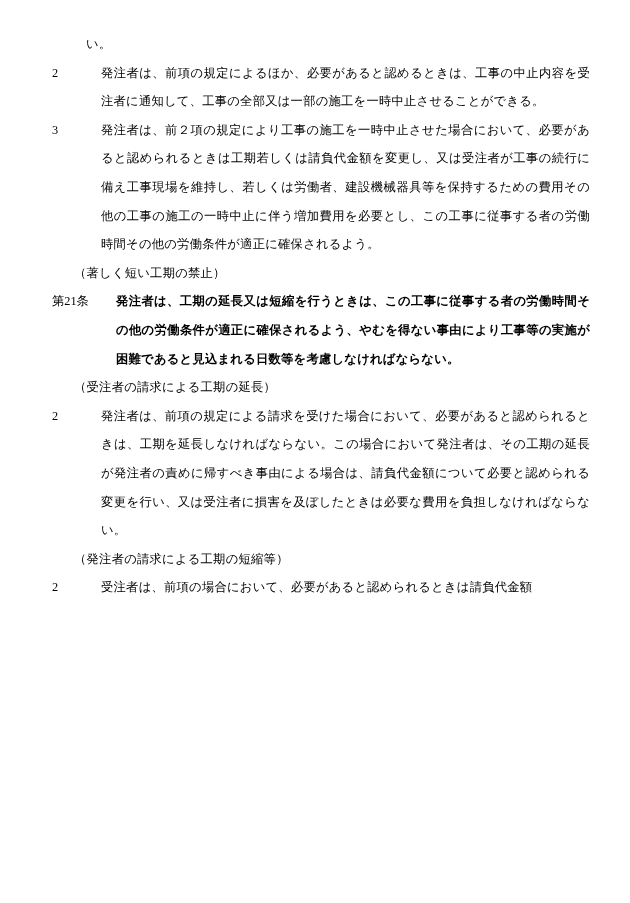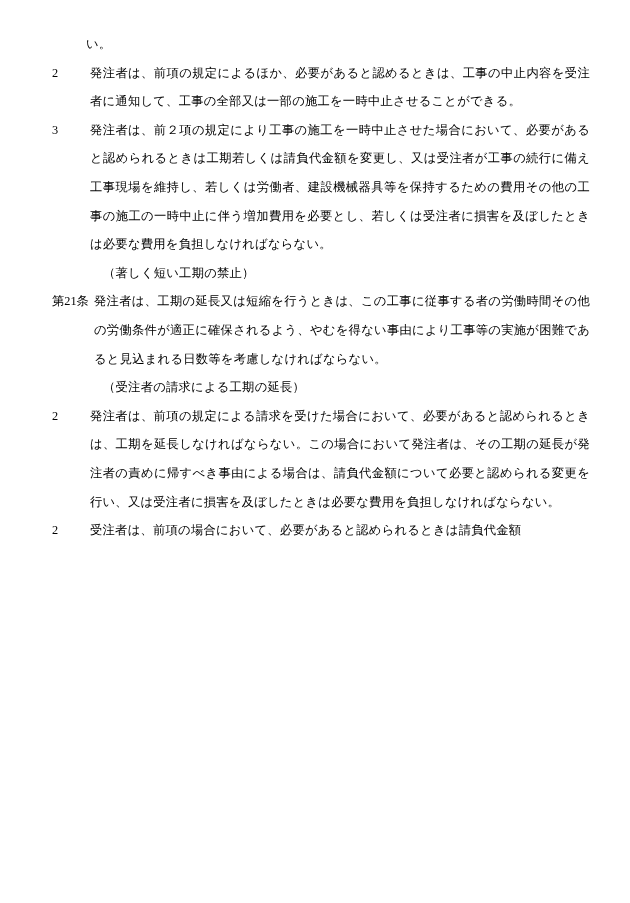--- a/index.html
+++ b/index.html
@@ -26,71 +26,72 @@
     line-height: 28.6px;
   }
   .art-para {
     display: block;
   }
   .art-para .art-label {
     float: left;
   }
   .art-para .art-text {
     display: block;
-    margin-left: 42px;
+    margin-left: 64px;
     text-align: justify;
     text-justify: inter-ideograph;
     letter-spacing: 0.02em;
+    font-weight: bold;
   }
   .num-para {
     display: block;
   }
   .num-para .num-label {
     float: left;
     width: 34px;
     white-space: pre;
   }
   .num-para .num-text {
     display: block;
-    margin-left: 38px;
+    margin-left: 49px;
     text-align: justify;
     text-justify: inter-ideograph;
     letter-spacing: 0.02em;
   }
   .plain-para {
     display: block;
     margin-left: 34px;
     text-align: justify;
     text-justify: inter-ideograph;
     letter-spacing: 0.02em;
   }
   .center-head {
     display: block;
-    margin-left: 51px;
+    margin-left: 22px;
     letter-spacing: 0.02em;
   }
 </style>
 </head>
 <body>
 
 <div class="page">
   <div class="doc-body">
 
     <div class="plain-para">
       <span>い。</span>
     </div>
 
     <div class="num-para">
       <span class="num-label">2</span>
       <span class="num-text">発注者は、前項の規定によるほか、必要があると認めるときは、工事の中止内容を受注者に通知して、工事の全部又は一部の施工を一時中止させることができる。</span>
     </div>
 
     <div class="num-para">
       <span class="num-label">3</span>
-      <span class="num-text">発注者は、前２項の規定により工事の施工を一時中止させた場合において、必要があると認められるときは工期若しくは請負代金額を変更し、又は受注者が工事の続行に備え工事現場を維持し、若しくは労働者、建設機械器具等を保持するための費用その他の工事の施工の一時中止に伴う増加費用を必要とし、若しくは受注者に損害を及ぼしたときは必要な費用を負担しなければならない。</span>
+      <span class="num-text">発注者は、前２項の規定により工事の施工を一時中止させた場合において、必要があると認められるときは工期若しくは請負代金額を変更し、又は受注者が工事の続行に備え工事現場を維持し、若しくは労働者、建設機械器具等を保持するための費用その他の工事の施工の一時中止に伴う増加費用を必要とし、この工事に従事する者の労働時間その他の労働条件が適正に確保されるよう。</span>
     </div>
 
     <div class="center-head">
       <span>（著しく短い工期の禁止）</span>
     </div>
 
     <div class="art-para">
       <span class="art-label">第21条</span>
       <span class="art-text">発注者は、工期の延長又は短縮を行うときは、この工事に従事する者の労働時間その他の労働条件が適正に確保されるよう、やむを得ない事由により工事等の実施が困難であると見込まれる日数等を考慮しなければならない。</span>
     </div>
@@ -98,20 +99,23 @@
     <div class="center-head">
       <span>（受注者の請求による工期の延長）</span>
     </div>
 
 
     <div class="num-para">
       <span class="num-label">2</span>
       <span class="num-text">発注者は、前項の規定による請求を受けた場合において、必要があると認められるときは、工期を延長しなければならない。この場合において発注者は、その工期の延長が発注者の責めに帰すべき事由による場合は、請負代金額について必要と認められる変更を行い、又は受注者に損害を及ぼしたときは必要な費用を負担しなければならない。</span>
     </div>
 
+    <div class="center-head">
+      <span>（発注者の請求による工期の短縮等）</span>
+    </div>
 
 
     <div class="num-para">
       <span class="num-label">2</span>
       <span class="num-text">受注者は、前項の場合において、必要があると認められるときは請負代金額</span>
     </div>
 
   </div>
 </div>
 

